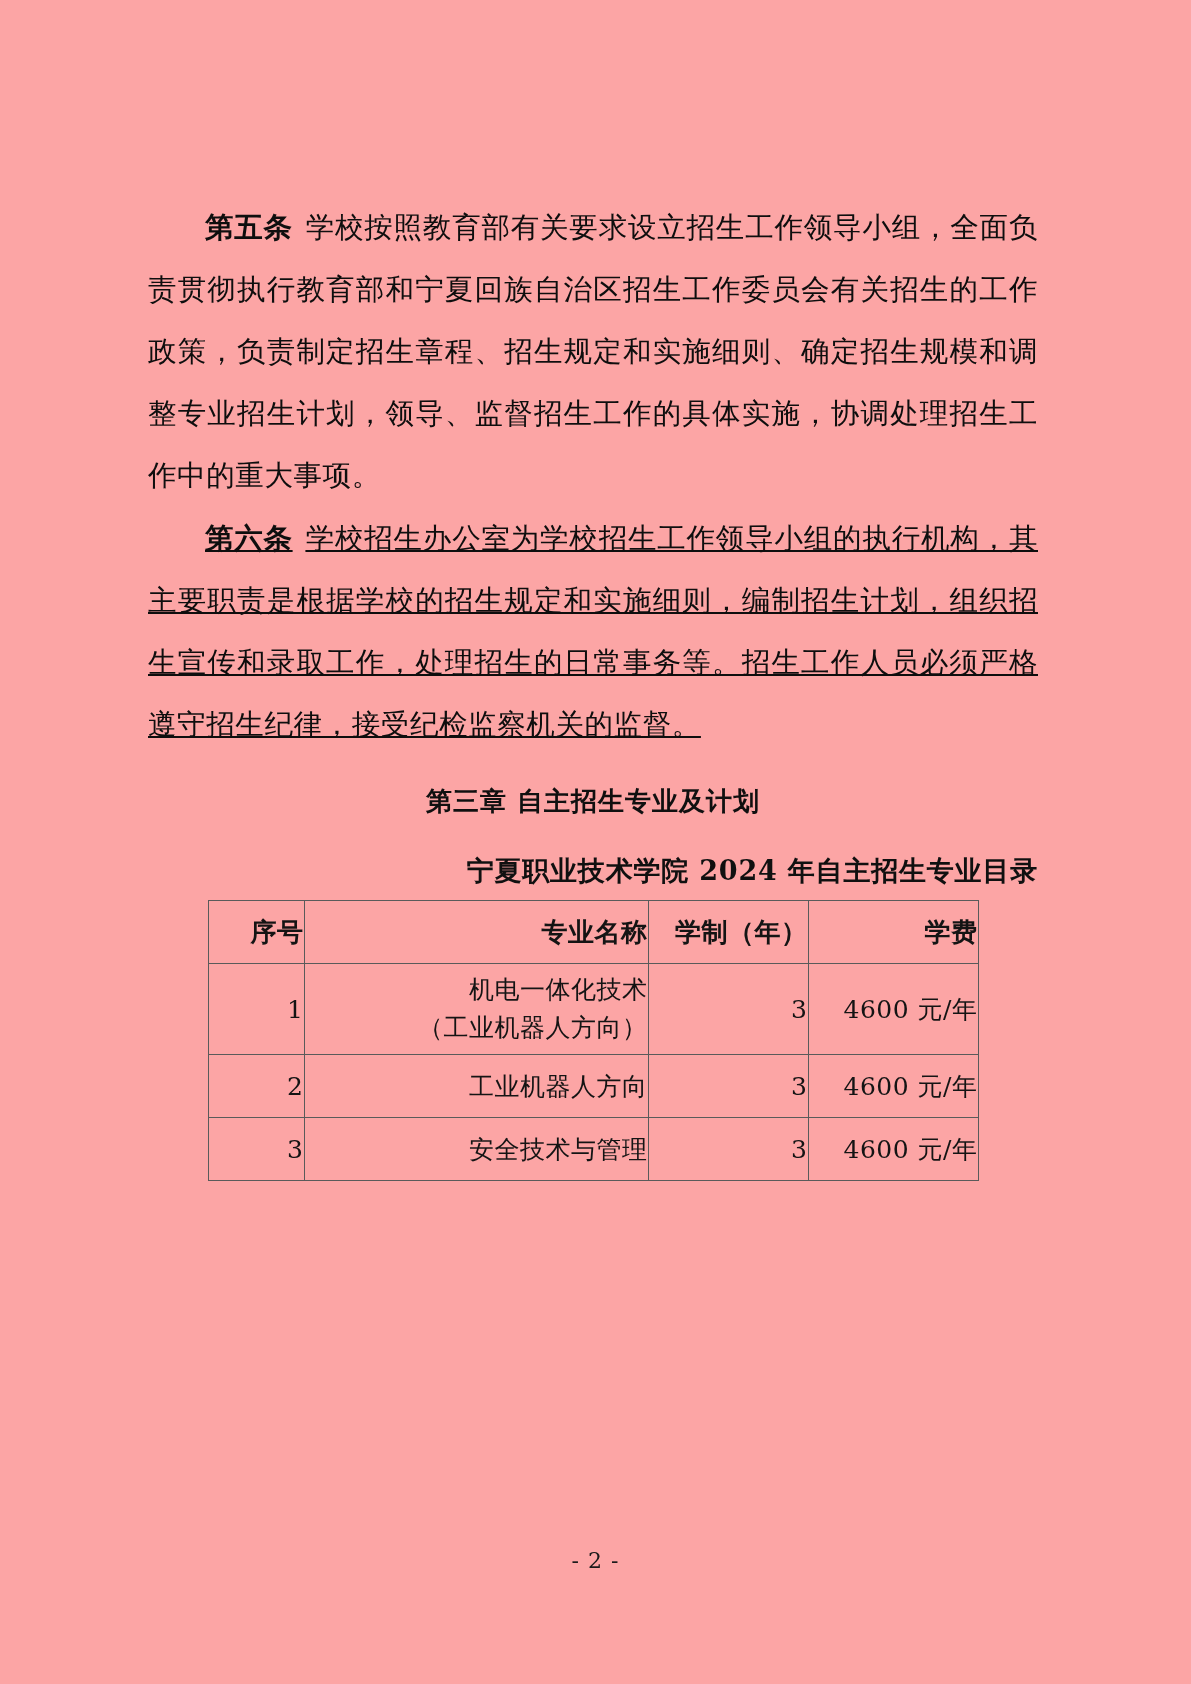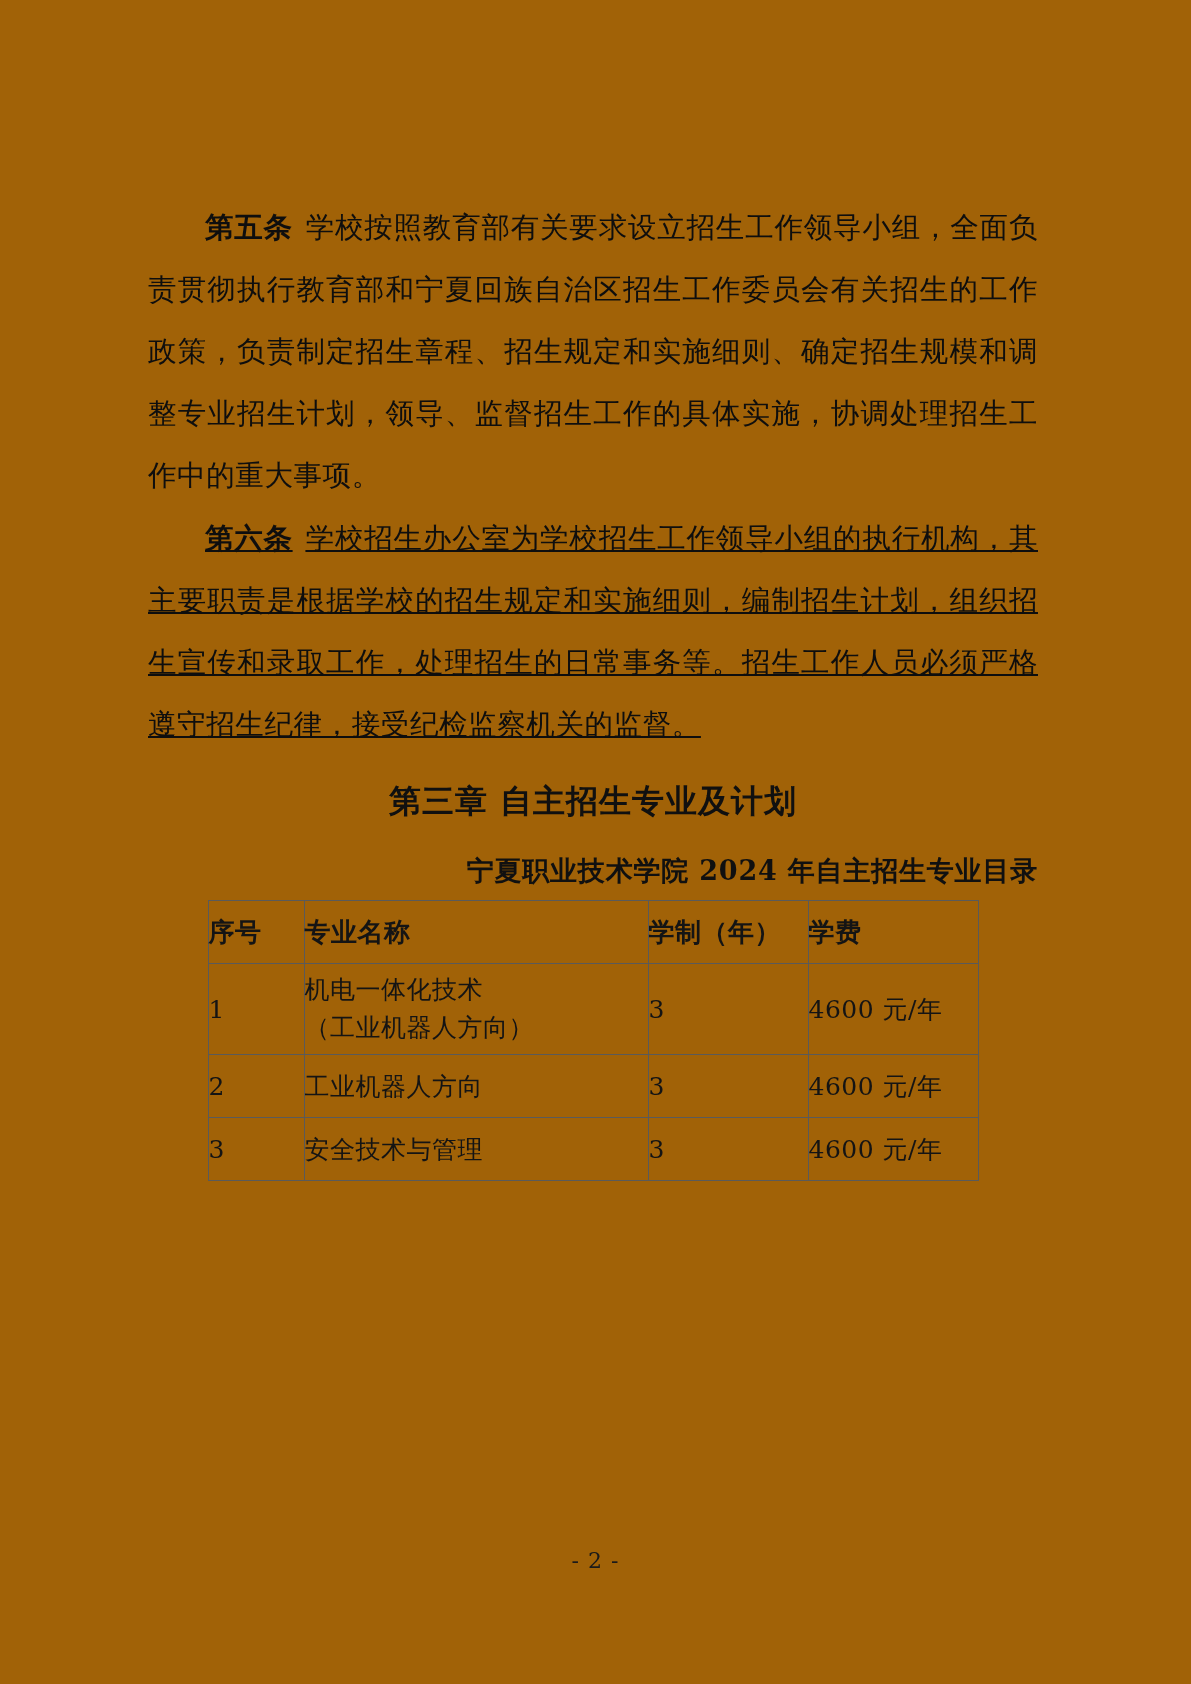--- a/index.html
+++ b/index.html
@@ -4,21 +4,21 @@
 <style>
   html, body {
     margin: 0;
     padding: 0;
     background: #ffffff;
   }
   .page {
     position: relative;
     width: 1191px;
     height: 1684px;
-    background: #a16207;
+    background: #fca5a5;
     margin: 0 auto;
     overflow: hidden;
     font-family: "DejaVu Serif", "Liberation Serif", serif;
     color: #101010;
   }
   .content {
     position: absolute;
     left: 148px;
     top: 196px;
     width: 890px;
@@ -40,21 +40,21 @@
   .art-mark {
     font-weight: bold;
     letter-spacing: 0.5px;
   }
   .art-gap {
     display: inline-block;
     width: 0.45em;
   }
   h2.chapter {
     margin: 14px 0 18px 0;
-    font-size: 32px;
+    font-size: 26px;
     line-height: 62px;
     font-weight: bold;
     text-align: center;
     text-indent: 0;
     letter-spacing: 1px;
   }
   .table-title {
     margin: 22px 0 12px 0;
     font-size: 27px;
     line-height: 34px;
@@ -63,21 +63,21 @@
     letter-spacing: 0.8px;
   }
   table.majors {
     border-collapse: collapse;
     width: 770px;
     margin: 0 auto;
     table-layout: fixed;
   }
   table.majors td, table.majors th {
     border: 1.6px solid #5a5a5a;
-    text-align: left;
+    text-align: right;
     vertical-align: middle;
     font-size: 25px;
     font-weight: normal;
     color: #141414;
     padding: 0;
     letter-spacing: 0.5px;
   }
   table.majors thead th {
     font-weight: bold;
     height: 62px;

